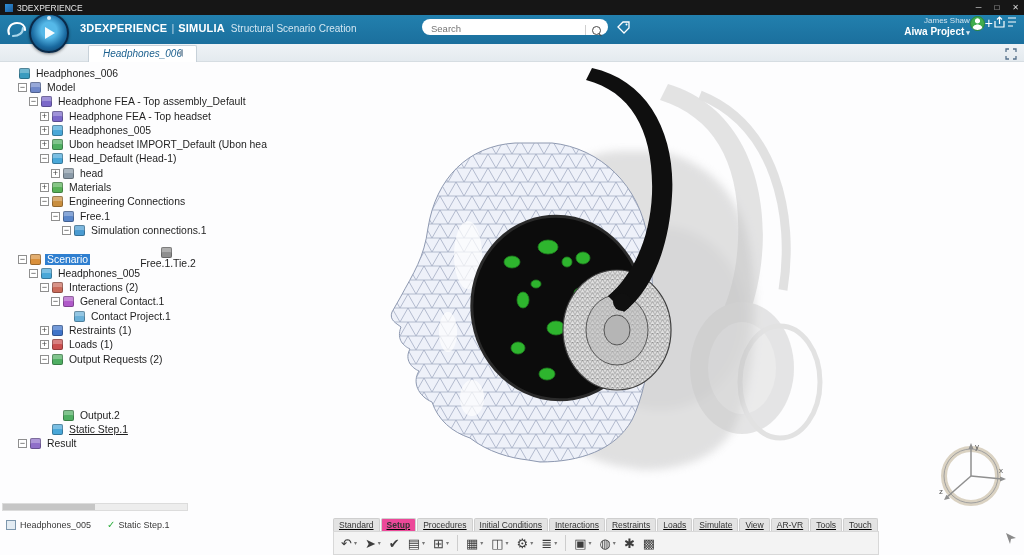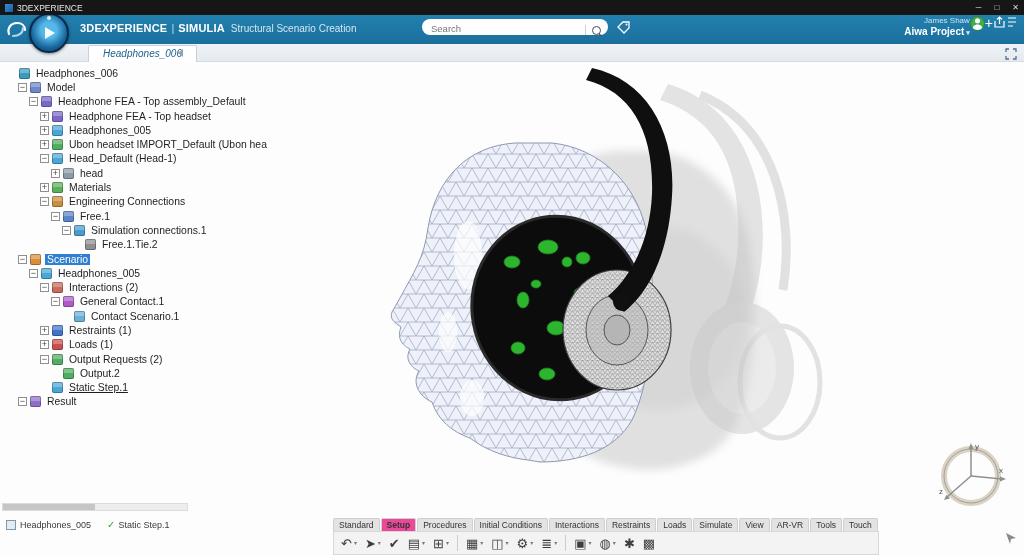--- a/index.html
+++ b/index.html
@@ -63,21 +63,21 @@
   .tlabel.ul{text-decoration:underline;}
   
   .hscroll{position:absolute;left:2px;top:503px;width:186px;height:8px;background:#ededed;border:1px solid #dcdcdc;z-index:6;box-sizing:border-box;}
   .hscroll .thumb{width:92px;height:100%;background:#c6c6c6;}
   .status{position:absolute;left:6px;top:519px;display:flex;align-items:center;gap:16px;font-size:9px;color:#3a3a3a;z-index:6;}
   .status .item{display:flex;align-items:center;}
   .sicon{width:10px;height:10px;background:#e3ecf3;border:1px solid #7d97ad;margin-right:4px;box-sizing:border-box;}
   .scheck{color:#2fae3f;font-size:10px;margin-right:3px;}
   
   .ribbon{position:absolute;left:333px;bottom:0;z-index:10;}
-  .rtabs{display:flex;align-items:center;height:14px;}
+  .rtabs{display:flex;align-items:center;height:14px;text-decoration:underline;}
   .rtab{font-size:8.5px;padding:1px 5px;background:#e3e3e3;border:1px solid #cfcfcf;border-bottom:none;color:#333;
     margin-right:1px;border-radius:2px 2px 0 0;white-space:nowrap;cursor:default;}
   .rtab.active{background:#ec4899;font-weight:bold;}
   .ricons{display:flex;align-items:center;height:24px;background:#f3f3f3;border:1px solid #d8d8d8;padding:0 7px;gap:8px;box-sizing:border-box;}
   .ricon{display:flex;align-items:center;font-size:13px;color:#3d3d3d;cursor:default;line-height:1;}
   .ricon .caret{font-size:6px;color:#777;margin-left:2px;}
   .rsep{width:1px;height:16px;background:#cdcdcd;}
   
   .scene{position:absolute;left:0;top:0;width:1024px;height:555px;z-index:1;}
   .triad{position:absolute;right:16px;bottom:42px;z-index:5;}
@@ -280,21 +280,21 @@
     <div class="trow" style="padding-left: 48px;">
       <span class="exp">−</span>
       <span class="ticon" style="background: rgb(90, 134, 201);"></span>
       <span class="tlabel">Free.1</span>
     </div>
     <div class="trow" style="padding-left: 59px;">
       <span class="exp">−</span>
       <span class="ticon" style="background: rgb(74, 155, 209);"></span>
       <span class="tlabel">Simulation connections.1</span>
     </div>
-    <div class="trow" style="padding-left: 70px;">
+    <div class="trow" style="padding-left: 70px; flex-direction: column;">
       <span class="exp none"></span>
       <span class="ticon" style="background: rgb(143, 143, 143);"></span>
       <span class="tlabel">Free.1.Tie.2</span>
     </div>
     <div class="trow" style="padding-left: 15px;">
       <span class="exp">−</span>
       <span class="ticon" style="background: rgb(217, 143, 58);"></span>
       <span class="tlabel sel">Scenario</span>
     </div>
     <div class="trow" style="padding-left: 26px;">
@@ -308,38 +308,38 @@
       <span class="tlabel">Interactions (2)</span>
     </div>
     <div class="trow" style="padding-left: 48px;">
       <span class="exp">−</span>
       <span class="ticon" style="background: rgb(176, 90, 201);"></span>
       <span class="tlabel">General Contact.1</span>
     </div>
     <div class="trow" style="padding-left: 59px;">
       <span class="exp none"></span>
       <span class="ticon" style="background: rgb(106, 176, 216);"></span>
-      <span class="tlabel">Contact Scenario.1</span>
+      <span class="tlabel">Contact Project.1</span>
     </div>
     <div class="trow" style="padding-left: 37px;">
       <span class="exp">+</span>
       <span class="ticon" style="background: rgb(63, 116, 201);"></span>
       <span class="tlabel">Restraints (1)</span>
     </div>
     <div class="trow" style="padding-left: 37px;">
       <span class="exp">+</span>
       <span class="ticon" style="background: rgb(201, 79, 79);"></span>
       <span class="tlabel">Loads (1)</span>
     </div>
     <div class="trow" style="padding-left: 37px;">
       <span class="exp">−</span>
       <span class="ticon" style="background: rgb(79, 174, 98);"></span>
       <span class="tlabel">Output Requests (2)</span>
     </div>
-    <div class="trow" style="padding-left: 48px;">
+    <div class="trow" style="padding-left: 48px; margin-top: 42px;">
       <span class="exp none"></span>
       <span class="ticon" style="background: rgb(79, 174, 98);"></span>
       <span class="tlabel">Output.2</span>
     </div>
     <div class="trow" style="padding-left: 37px;">
       <span class="exp none"></span>
       <span class="ticon" style="background: rgb(73, 167, 216);"></span>
       <span class="tlabel ul">Static Step.1</span>
     </div>
     <div class="trow" style="padding-left: 15px;">

